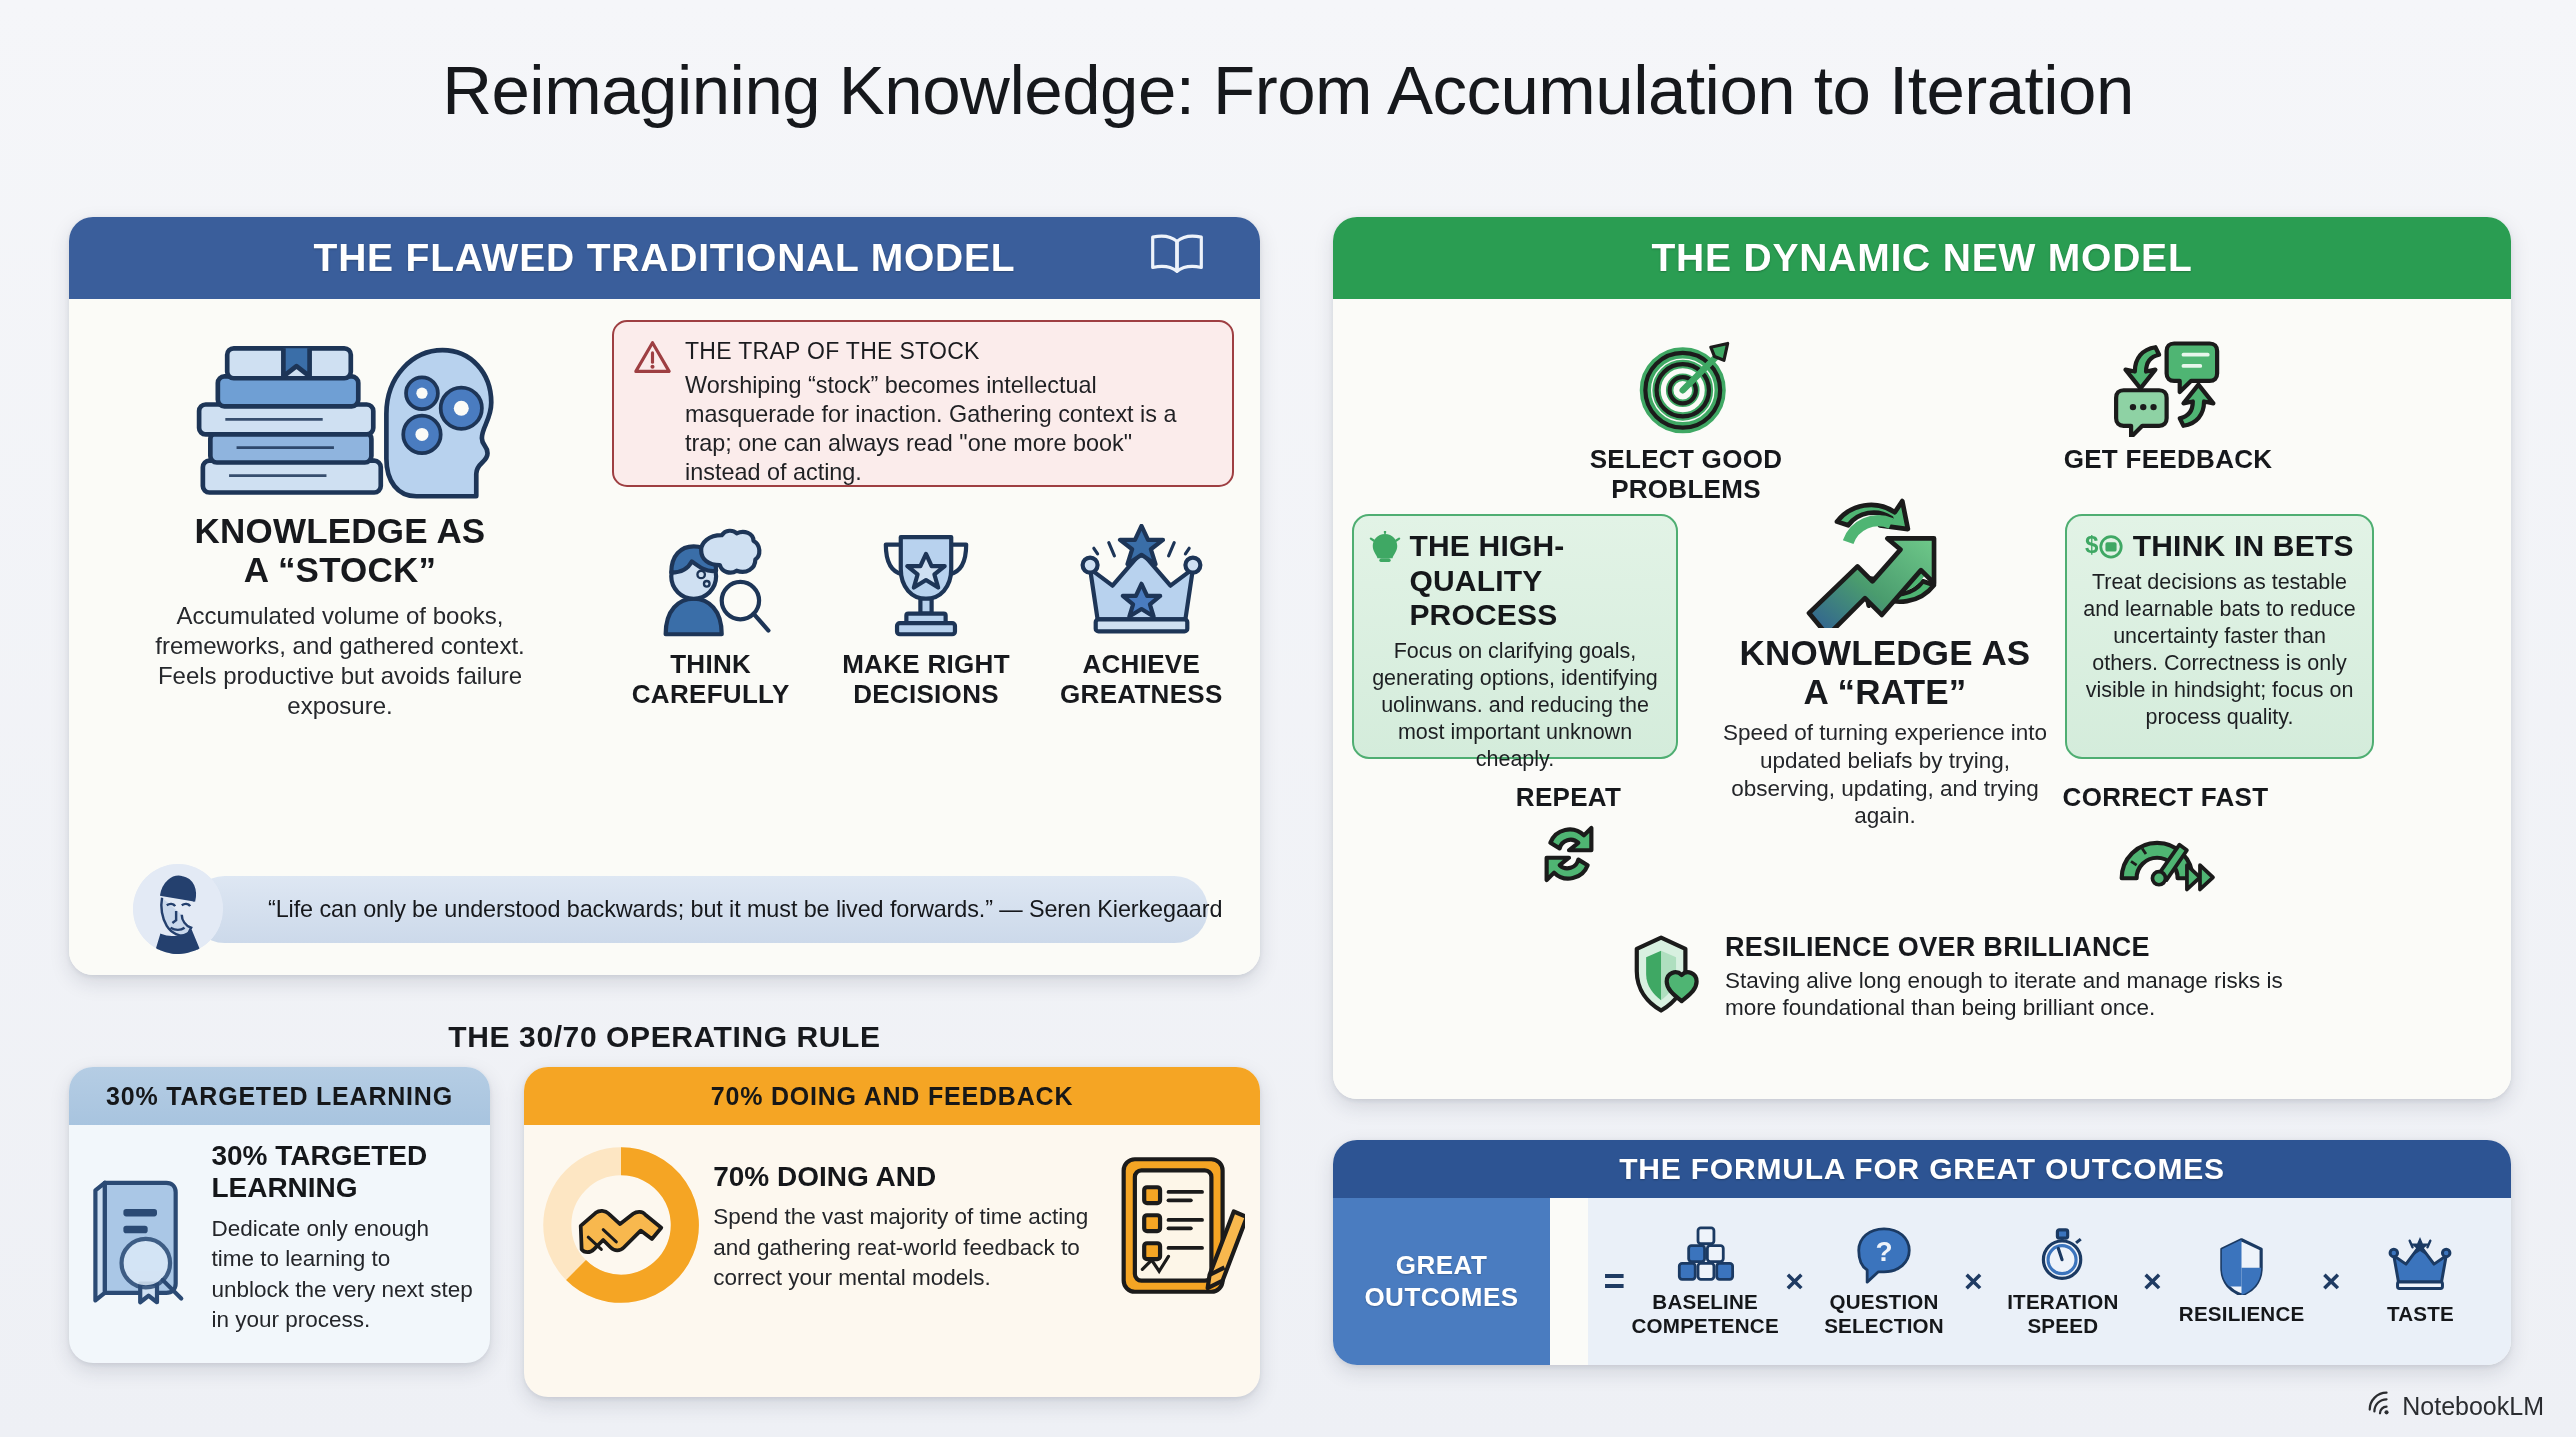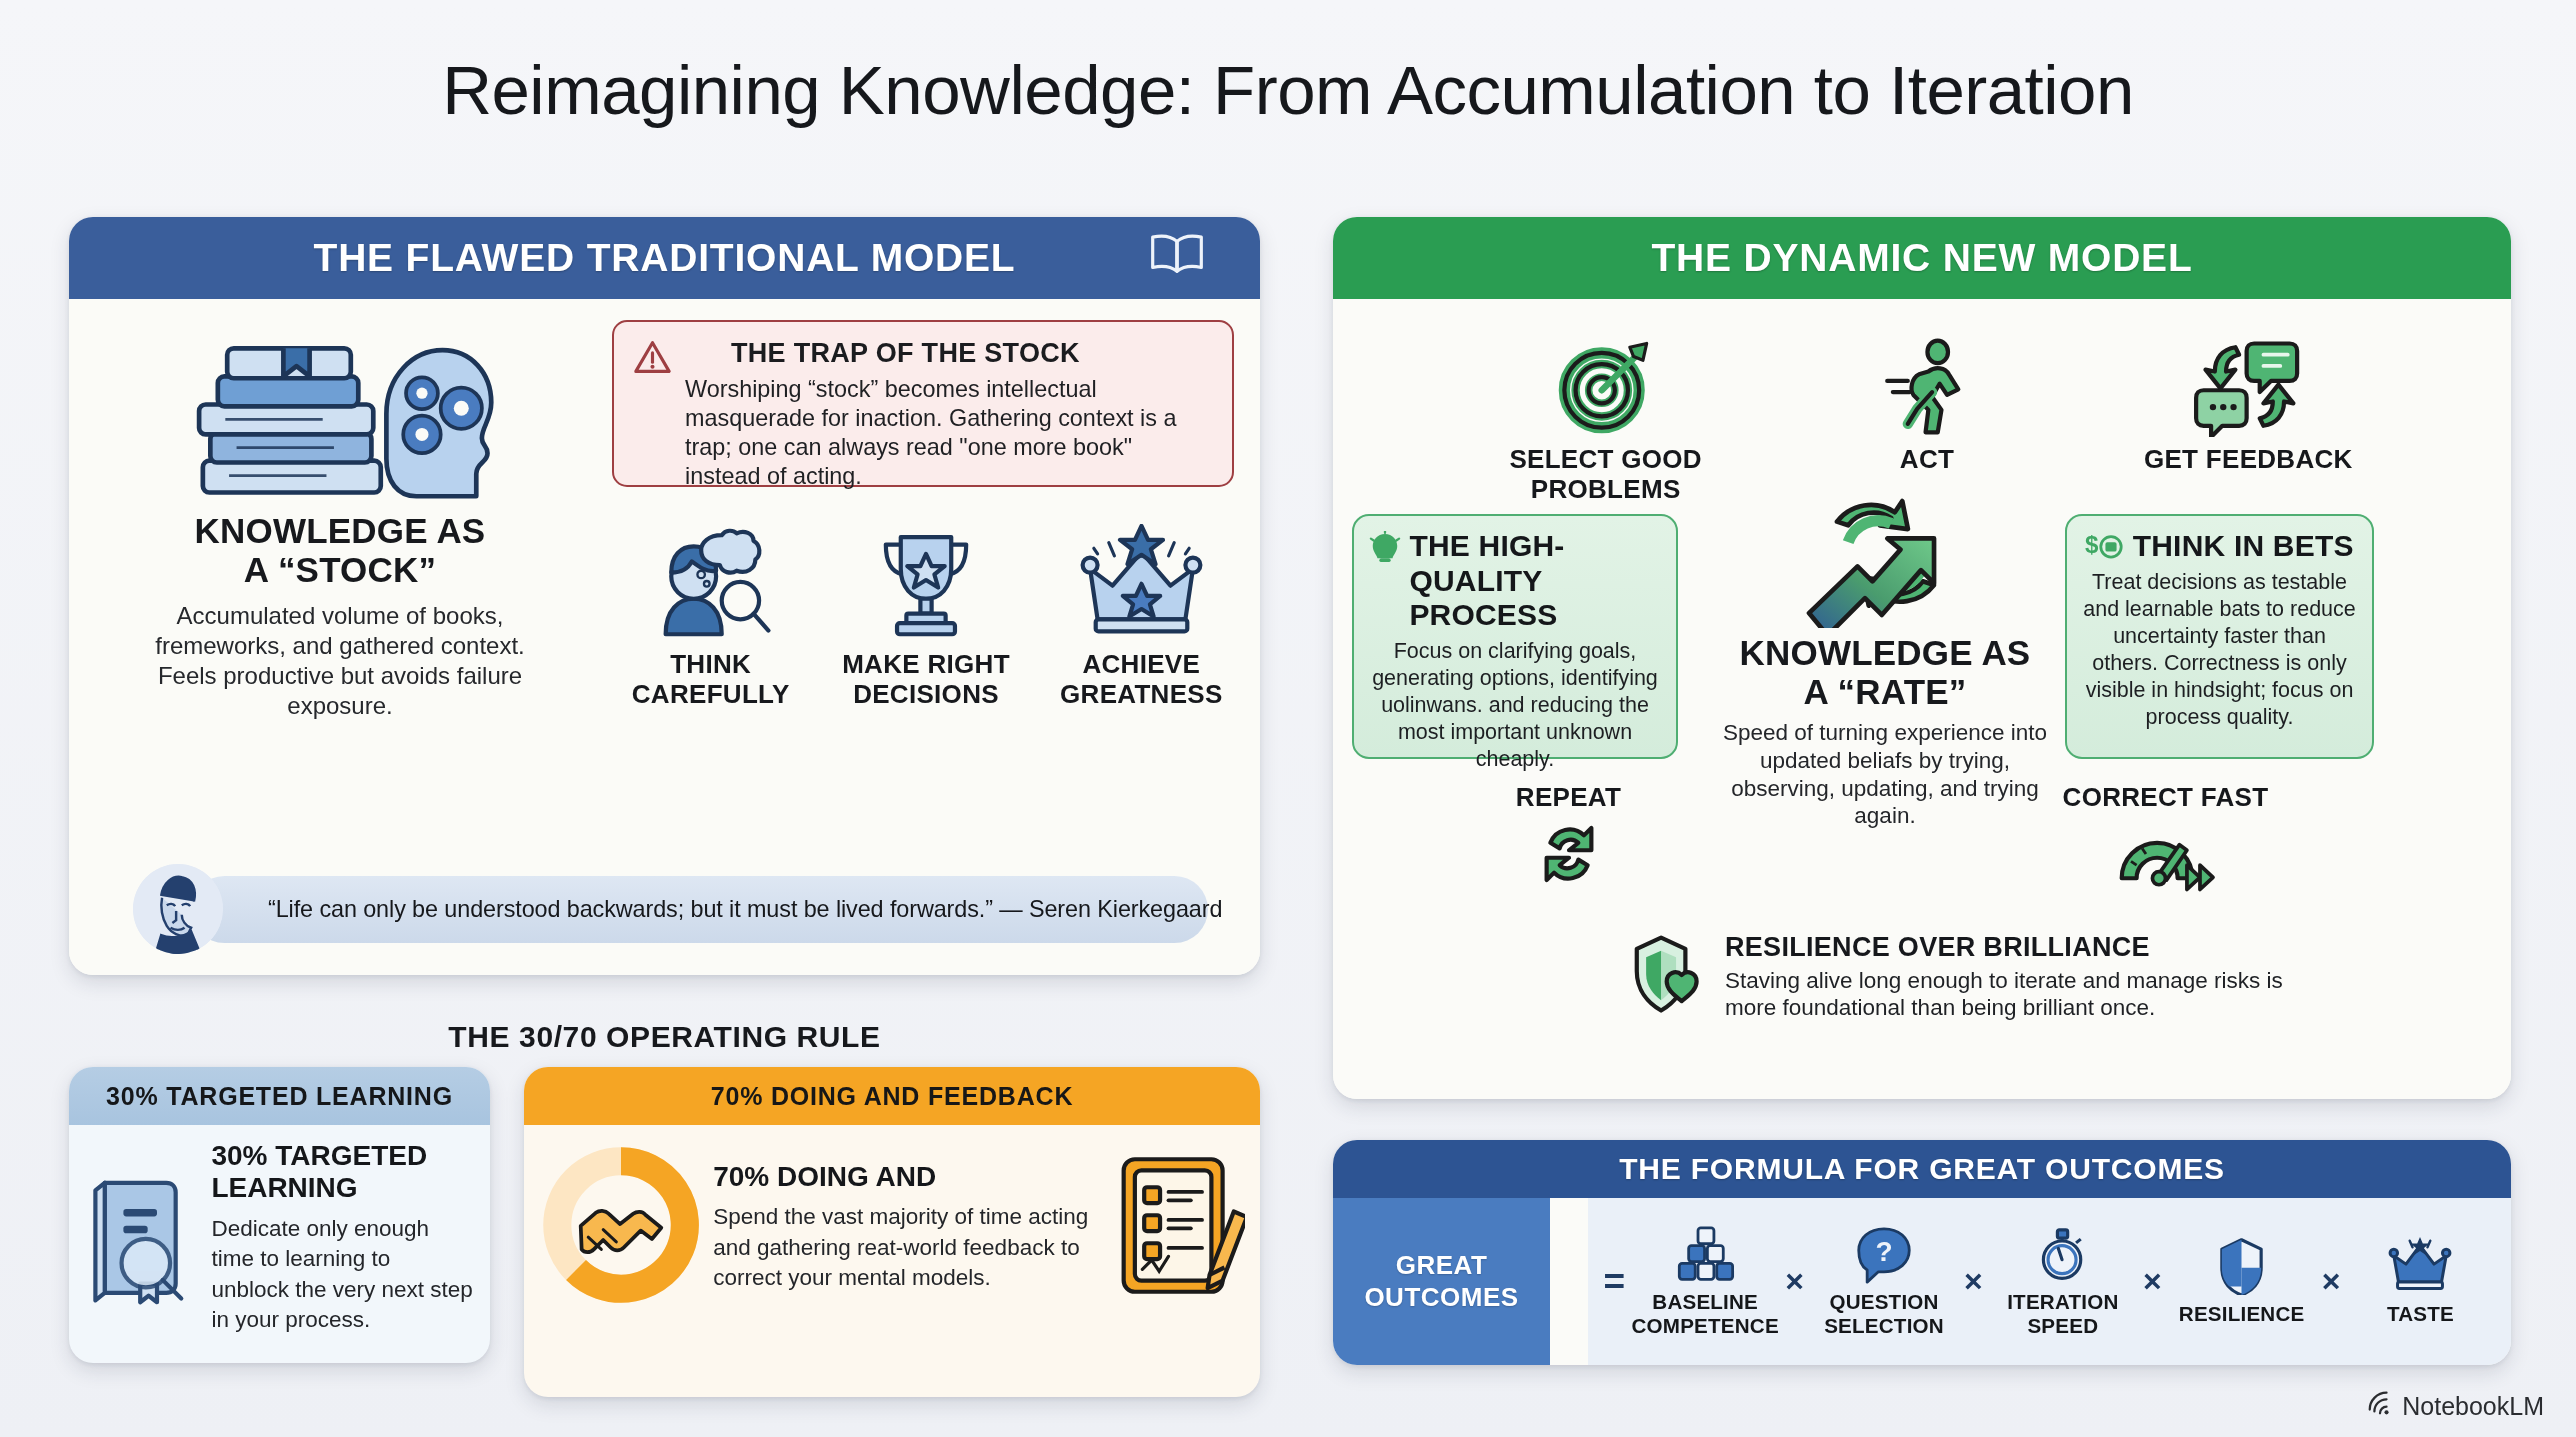--- a/index.html
+++ b/index.html
@@ -45,21 +45,21 @@
     letter-spacing: 0.2px; margin-top: 5.6px;
   }
   .stock-desc { font-size: 24px; color: #26282c; line-height: 1.26; margin-top: 11.2px; padding: 0 24px; }
 
   .trap-box {
     position: absolute; left: 543px; top: 20.6px; width: 622px; height: 167px;
     background: #fbeceb; border: 2.8px solid #9e3f42; border-radius: 15px;
     padding: 16px 19px 9.4px 19px;
     display: flex; gap: 13px;
   }
-  .trap-title { font-size: 27px; font-weight: 700; color: #1b1c1f; letter-spacing: 0.3px; margin-left: 46px; }
+  .trap-title { font-size: 23px; font-weight: 400; color: #1b1c1f; letter-spacing: 0.3px; }
   .trap-body { font-size: 23.4px; color: #1f2023; line-height: 1.24; margin-top: 6.6px; }
 
   .icon-row { position: absolute; left: 534px; top: 225px; width: 646px; display: flex; }
   .icon-cell { flex: 1; text-align: center; }
   .icon-cell .lbl {
     font-size: 26px; font-weight: 700; color: #17191d; line-height: 1.16;
     letter-spacing: 0.3px; margin-top: 7.5px;
   }
 
   .quote-wrap { position: absolute; left: 62px; top: 571px; width: 1076px; height: 79px; }
@@ -405,39 +405,20 @@
               <path d="M80 12 l18-4 l-4 18 l-10-4 Z" fill="#3fa864" stroke="#1b1b1b" stroke-width="3.4" stroke-linejoin="round"></path>
             </svg>
           </span>
           <div class="lbl">
             <div>SELECT GOOD</div>
             <div>PROBLEMS</div>
           </div>
         </div>
         <div class="cell">
           <span>
-            <svg width="101" height="101" viewBox="0 0 108 108">
-              <g stroke="#1b1b1b" stroke-width="4.5" stroke-linejoin="round" stroke-linecap="round" fill="#4fb573">
-                <ellipse cx="66" cy="17" rx="11" ry="12"></ellipse>
-                <path d="M56 38 c8-6 18-4 22 3 l10 16 l-12 6 l-8-12 l-8 14 l10 14 l-4 24 h-13 l3-24 l-16-16 c-4-6-2-18 6-22 l10-3 Z"></path>
-                <path d="M60 60 l-16 18 l-10 16" fill="none" stroke-width="11" stroke="#4fb573"></path>
-                <path d="M60 60 l-16 18 l-10 16" fill="none"></path>
-              </g>
-              <g stroke="#1b1b1b" stroke-width="4.5" stroke-linecap="round">
-                <line x1="12" y1="48" x2="34" y2="48"></line>
-                  <line x1="18" y1="60" x2="36" y2="60"></line>
-              </g>
-            </svg>
-          </span>
-          <div class="lbl">
-            <div>ACT</div>
-          </div>
-        </div>
-        <div class="cell">
-          <span>
             <svg width="109" height="101" viewBox="0 0 116 108">
               <g stroke="#1b1b1b" stroke-width="4.5" stroke-linejoin="round">
                 <path d="M64 8 h38 c5 0 8 3 8 8 v24 c0 5-3 8-8 8 H82 l-12 12 V48 h-6 c-5 0-8-3-8-8 V16 c0-5 3-8 8-8 Z" fill="#4fb573"></path>
                 <path d="M10 58 h38 c5 0 8 3 8 8 v22 c0 5-3 8-8 8 H30 l-12 12 V96 h-8 c-5 0-8-3-8-8 V66 c0-5 3-8 8-8 Z" fill="#8ed2a4"></path>
                 <path d="M44 12 c-14 2-22 12-22 26 l-10-2 l16 20 l16-20 l-10 2 c0-10 4-16 14-18 Z" fill="#4fb573"></path>
                 <path d="M74 96 c14-2 22-12 22-26 l10 2 l-16-20 l-16 20 l10-2 c0 10-4 16-14 18 Z" fill="#4fb573"></path>
               </g>
               <g stroke="#e8f6ec" stroke-width="4" stroke-linecap="round">
                 <line x1="74" y1="20" x2="100" y2="20"></line>
                   <line x1="74" y1="32" x2="92" y2="32"></line>

